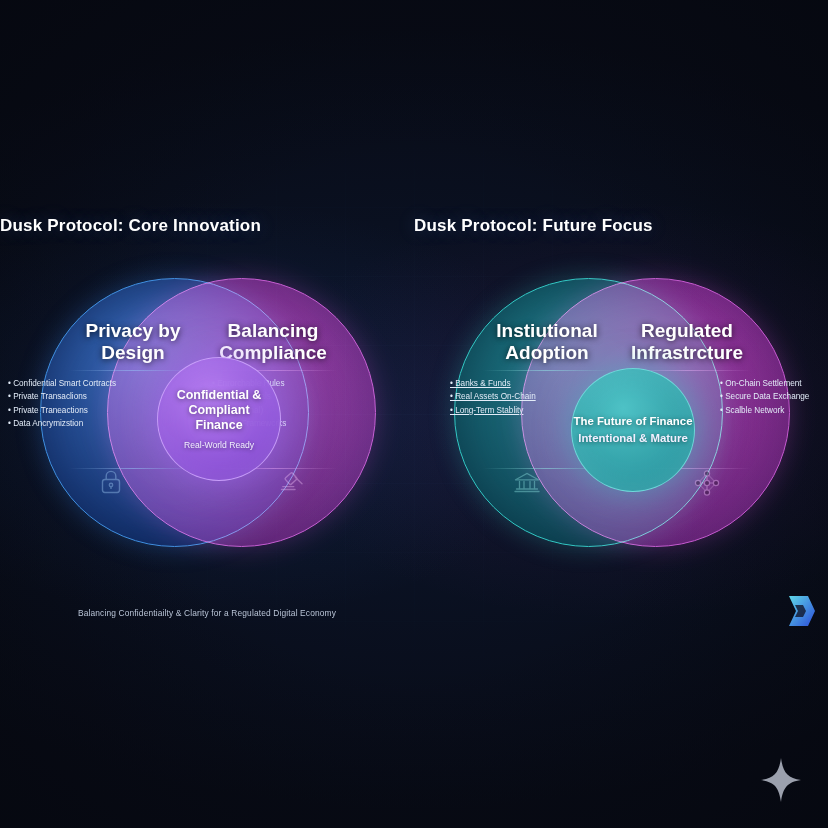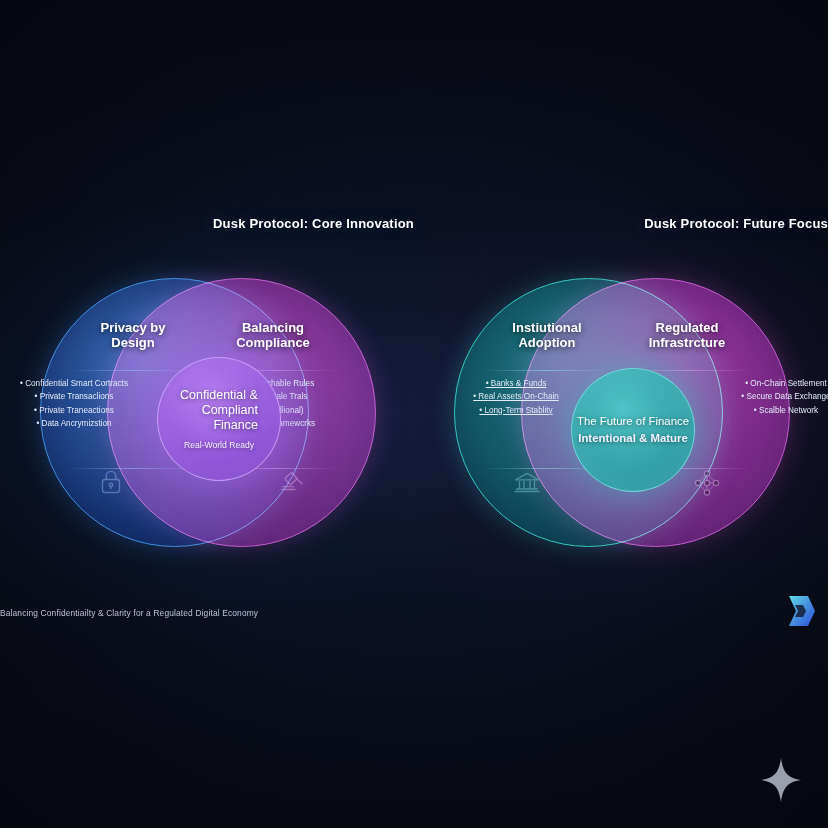--- a/index.html
+++ b/index.html
@@ -27,22 +27,22 @@
   }
   #bg-vignette{position:absolute;inset:0;
     background:radial-gradient(ellipse 700px 640px at 414px 414px, rgba(0,0,0,0) 40%, rgba(5,7,14,.75) 92%);
   }
   
   .panel{position:absolute;top:0;height:828px;}
   #panel-left{left:0;width:414px;}
   #panel-right{left:414px;width:414px;}
 
   .panel-title{
-    position:absolute;top:216px;left:0;width:414px;text-align:right;
-    color:#ffffff;font-size:13px;font-weight:bold;letter-spacing:.2px;
+    position:absolute;top:216px;left:0;width:414px;text-align:left;
+    color:#ffffff;font-size:17px;font-weight:bold;letter-spacing:.2px;
     text-shadow:0 0 18px rgba(120,170,255,.28);
   }
 
   
   .venn{position:absolute;top:278px;left:0;width:414px;height:270px;}
   .circle{position:absolute;width:267px;height:267px;border-radius:50%;top:0;}
   .circle.left{left:40px;}
   .circle.right{left:107px;}
 
   
@@ -66,70 +66,70 @@
   #c-practical{
     background:radial-gradient(circle at 62% 30%, rgba(150,42,150,.9), rgba(108,26,112,.92) 72%, rgba(88,20,92,.9));
     border:1.6px solid #c24fc8;
     box-shadow:0 0 26px rgba(185,60,190,.3), inset 0 0 46px rgba(70,12,78,.5);
     mix-blend-mode:screen;
   }
 
   
   .lobe-head{
     position:absolute;width:150px;text-align:center;color:#fff;
-    font-size:13px;font-weight:bold;line-height:1.18;
+    font-size:19px;font-weight:bold;line-height:1.18;
     text-shadow:0 1px 6px rgba(0,0,0,.75);
   }
   .lobe-head.l{left:58px;top:42px;}
   .lobe-head.r{left:198px;top:42px;}
 
   .rule{position:absolute;height:1px;width:128px;}
   .rule.l{left:69px;top:92px;background:linear-gradient(90deg,rgba(130,180,240,0),rgba(150,195,245,.55),rgba(130,180,240,0));}
   .rule.r{left:209px;top:92px;background:linear-gradient(90deg,rgba(225,150,235,0),rgba(235,170,245,.5),rgba(225,150,235,0));}
   .rule.l2{left:69px;top:190px;}
   .rule.r2{left:209px;top:190px;}
   .rule.teal{background:linear-gradient(90deg,rgba(120,235,230,0),rgba(150,240,235,.5),rgba(120,235,230,0));}
 
   .bullets{position:absolute;width:132px;color:#e3ecf8;font-size:8.2px;line-height:1.62;}
   .bullets.l{left:8px;top:99px;}
   .bullets.r{left:212px;top:99px;}
-  .bullets div{white-space:nowrap;text-align:center;}
+  .bullets div{white-space:nowrap;}
   .bullets .ind{padding-left:7px;}
 
   
   .center-blob{
     position:absolute;border-radius:50%;
     display:flex;flex-direction:column;align-items:center;justify-content:center;
   }
   #blob-left{
     left:157px;top:79px;width:122px;height:122px;
     background:radial-gradient(circle at 42% 32%, rgba(183,126,242,.97), rgba(140,82,214,.96) 66%, rgba(118,62,192,.95));
     border:1.4px solid rgba(208,168,255,.85);
     box-shadow:0 0 34px rgba(160,100,240,.55), inset 0 0 28px rgba(205,170,255,.22);
   }
   #blob-right{
     left:157px;top:90px;width:122px;height:122px;
     background:radial-gradient(circle at 42% 32%, rgba(76,196,198,.97), rgba(44,158,164,.96) 66%, rgba(34,138,148,.95));
     border:1.4px solid rgba(120,226,226,.85);
     box-shadow:0 0 34px rgba(60,195,200,.5), inset 0 0 28px rgba(150,240,240,.2);
   }
-  .blob-title{color:#fff;font-size:12.5px;font-weight:normal;line-height:1.2;text-align:right;
+  .blob-title{color:#fff;font-size:12.5px;font-weight:bold;line-height:1.2;text-align:center;
     text-shadow:0 1px 5px rgba(0,0,0,.5);}
   .blob-sub{color:#f2f0ff;font-size:8.6px;line-height:1.25;text-align:center;margin-top:7px;
     text-shadow:0 1px 4px rgba(0,0,0,.45);}
   #blob-right .blob-title{font-size:11.4px;}
   #blob-right .blob-sub{margin-top:2px;font-size:11.4px;font-weight:bold;}
 
   .venn-icon{position:absolute;opacity:.42;}
   .venn-icon.l{left:98px;top:190px;}
   .venn-icon.r{left:278px;top:190px;}
 
   
   .caption{
-    position:absolute;top:608px;left:0;width:414px;
+    position:absolute;top:608px;left:0;width:414px;text-align:center;
     color:#b9c4d6;font-size:8.4px;letter-spacing:.15px;
   }
 
   
   #brand-logo{position:absolute;left:786px;top:594px;}
   #sparkle-mark{position:absolute;left:760px;top:757px;}
 </style>
 </head>
 <body>
 

